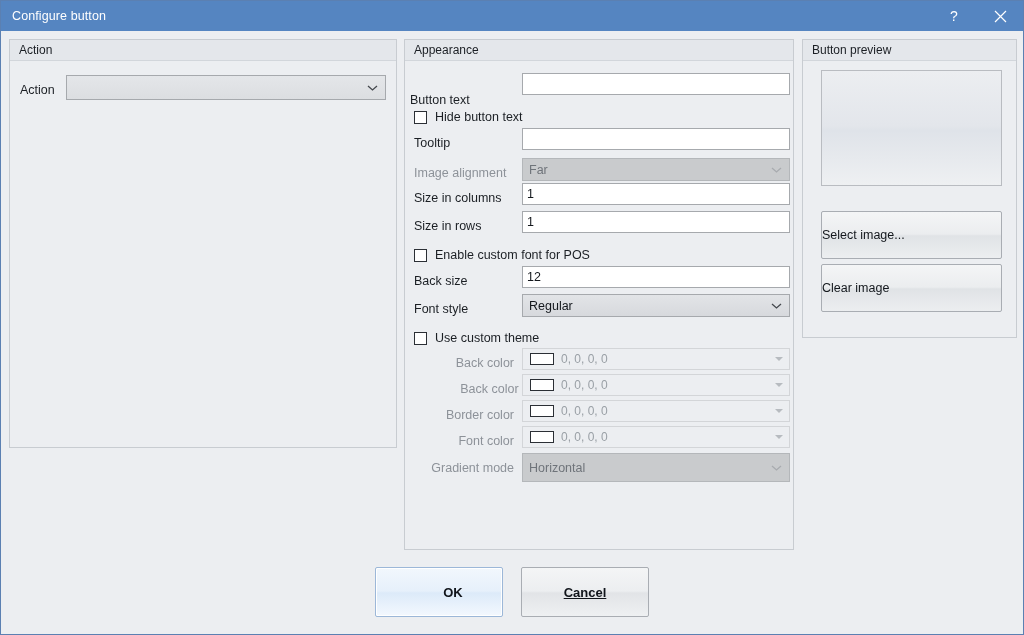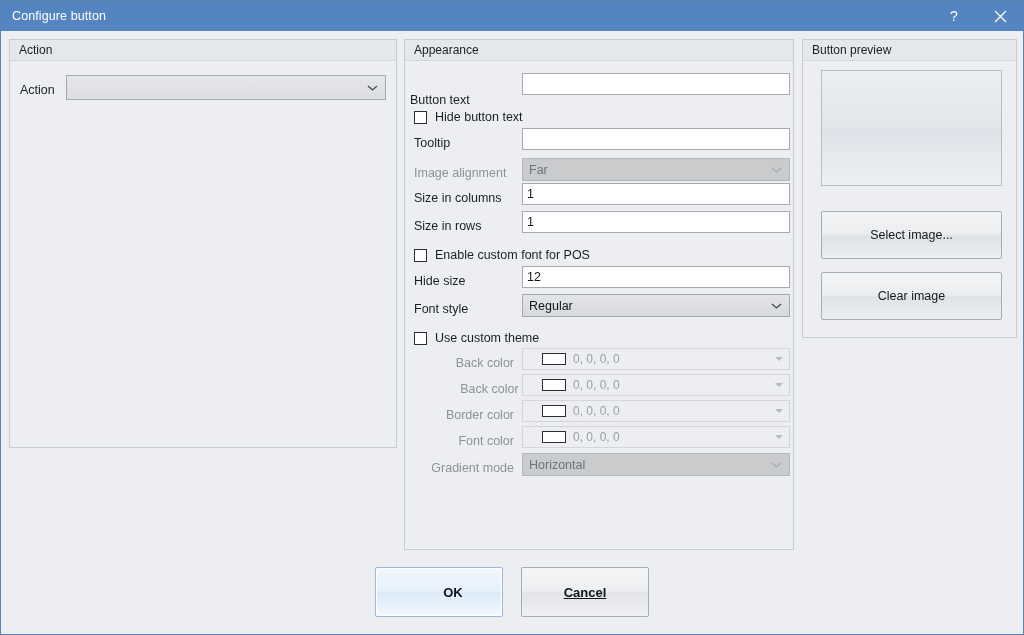--- a/index.html
+++ b/index.html
@@ -156,21 +156,21 @@
   .combo .chev svg { display: block; }
 
   
   .colorbox {
     position: absolute;
     box-sizing: border-box;
     border: 1px solid #d3d5d8;
     background: #eceef1;
     display: flex;
     align-items: center;
-    padding-left: 19px;
+    padding-left: 7px;
     font-size: 12px;
     color: #9aa0a6;
     cursor: default;
   }
   .swatch {
     width: 24px;
     height: 12px;
     box-sizing: border-box;
     background: #ffffff;
     border: 1px solid #2b2f35;
@@ -218,21 +218,21 @@
     background: linear-gradient(to bottom, #eceef1 0%, #e3e6eb 48%, #dfe3e9 52%, #eef0f2 100%);
   }
   .push-button {
     position: absolute;
     box-sizing: border-box;
     border: 1px solid #a9adb3;
     border-radius: 2px;
     background: linear-gradient(to bottom, #f4f5f6 0%, #ebedef 48%, #e0e3e6 52%, #eceef0 100%);
     display: flex;
     align-items: center;
-    justify-content: center;
+    justify-content: flex-start;
     font-size: 12.5px;
     color: #14181d;
     cursor: default;
   }
 
   
   .dlg-button {
     position: absolute;
     box-sizing: border-box;
     border: 1px solid #a9adb3;
@@ -321,21 +321,21 @@
         <input class="textbox" style="left: 117px; top: 122px; width: 268px; height: 22px;" value="1">
 
         <span class="field-label" style="left:9px; top:158px;">Size in rows</span>
         <input class="textbox" style="left: 117px; top: 150px; width: 268px; height: 22px;" value="1">
 
         <div class="checkrow" style="left:9px; top:187px;">
           <span class="checkbox"></span>
           <span class="cb-label">Enable custom font for POS</span>
         </div>
 
-        <span class="field-label" style="left:9px; top:213px;">Hide size</span>
+        <span class="field-label" style="left:9px; top:213px;">Back size</span>
         <input class="textbox" style="left: 117px; top: 205px; width: 268px; height: 22px;" value="12">
 
         <span class="field-label" style="left:9px; top:241px;">Font style</span>
         <div class="combo" style="left:117px; top:233px; width:268px; height:23px;">
           <span>Regular</span>
           <span class="chev">
             <svg width="11" height="7" viewBox="0 0 11 7">
               <path d="M1 1.5 L5.5 5.5 L10 1.5" stroke="#44484d" stroke-width="1.3" fill="none"></path>
             </svg>
           </span>
@@ -368,42 +368,42 @@
         </div>
 
         <span class="field-label disabled right" style="left:9px; top:373px; width:100px;">Font color</span>
         <div class="colorbox" style="left:117px; top:365px; width:268px; height:22px;">
           <span class="swatch"></span>
           <span>0, 0, 0, 0</span>
           <span class="tri"></span>
         </div>
 
         <span class="field-label disabled right" style="left:9px; top:400px; width:100px;">Gradient mode</span>
-        <div class="combo disabled" style="left:117px; top:392px; width:268px; height:23px;">
+        <div class="combo disabled" style="left:117px; top:392px; width:268px; height:29px;">
           <span>Horizontal</span>
           <span class="chev">
             <svg width="11" height="7" viewBox="0 0 11 7">
               <path d="M1 1.5 L5.5 5.5 L10 1.5" stroke="#a8abaf" stroke-width="1.3" fill="none"></path>
             </svg>
           </span>
         </div>
 
       </div>
     </div>
 
     <div class="groupbox" id="preview-group">
       <div class="groupbox-header">
         <span class="groupbox-title">Button preview</span>
       </div>
       <div class="groupbox-content">
         <div class="preview-area" style="left:18px; top:9px; width:181px; height:116px;"></div>
         <div class="push-button" style="left:18px; top:150px; width:181px; height:48px;">
           <span>Select image...</span>
         </div>
-        <div class="push-button" style="left:18px; top:211px; width:181px; height:48px;">
+        <div class="push-button" style="left:18px; top:203px; width:181px; height:48px;">
           <span>Clear image</span>
         </div>
       </div>
     </div>
 
     <div class="dlg-button default" style="left:374px; top:536px; width:128px; height:50px;padding-left:28px;">
       <span>OK</span>
     </div>
     <div class="dlg-button" style="left:520px; top:536px; width:128px; height:50px;text-decoration:underline;">
       <span>Cancel</span>

